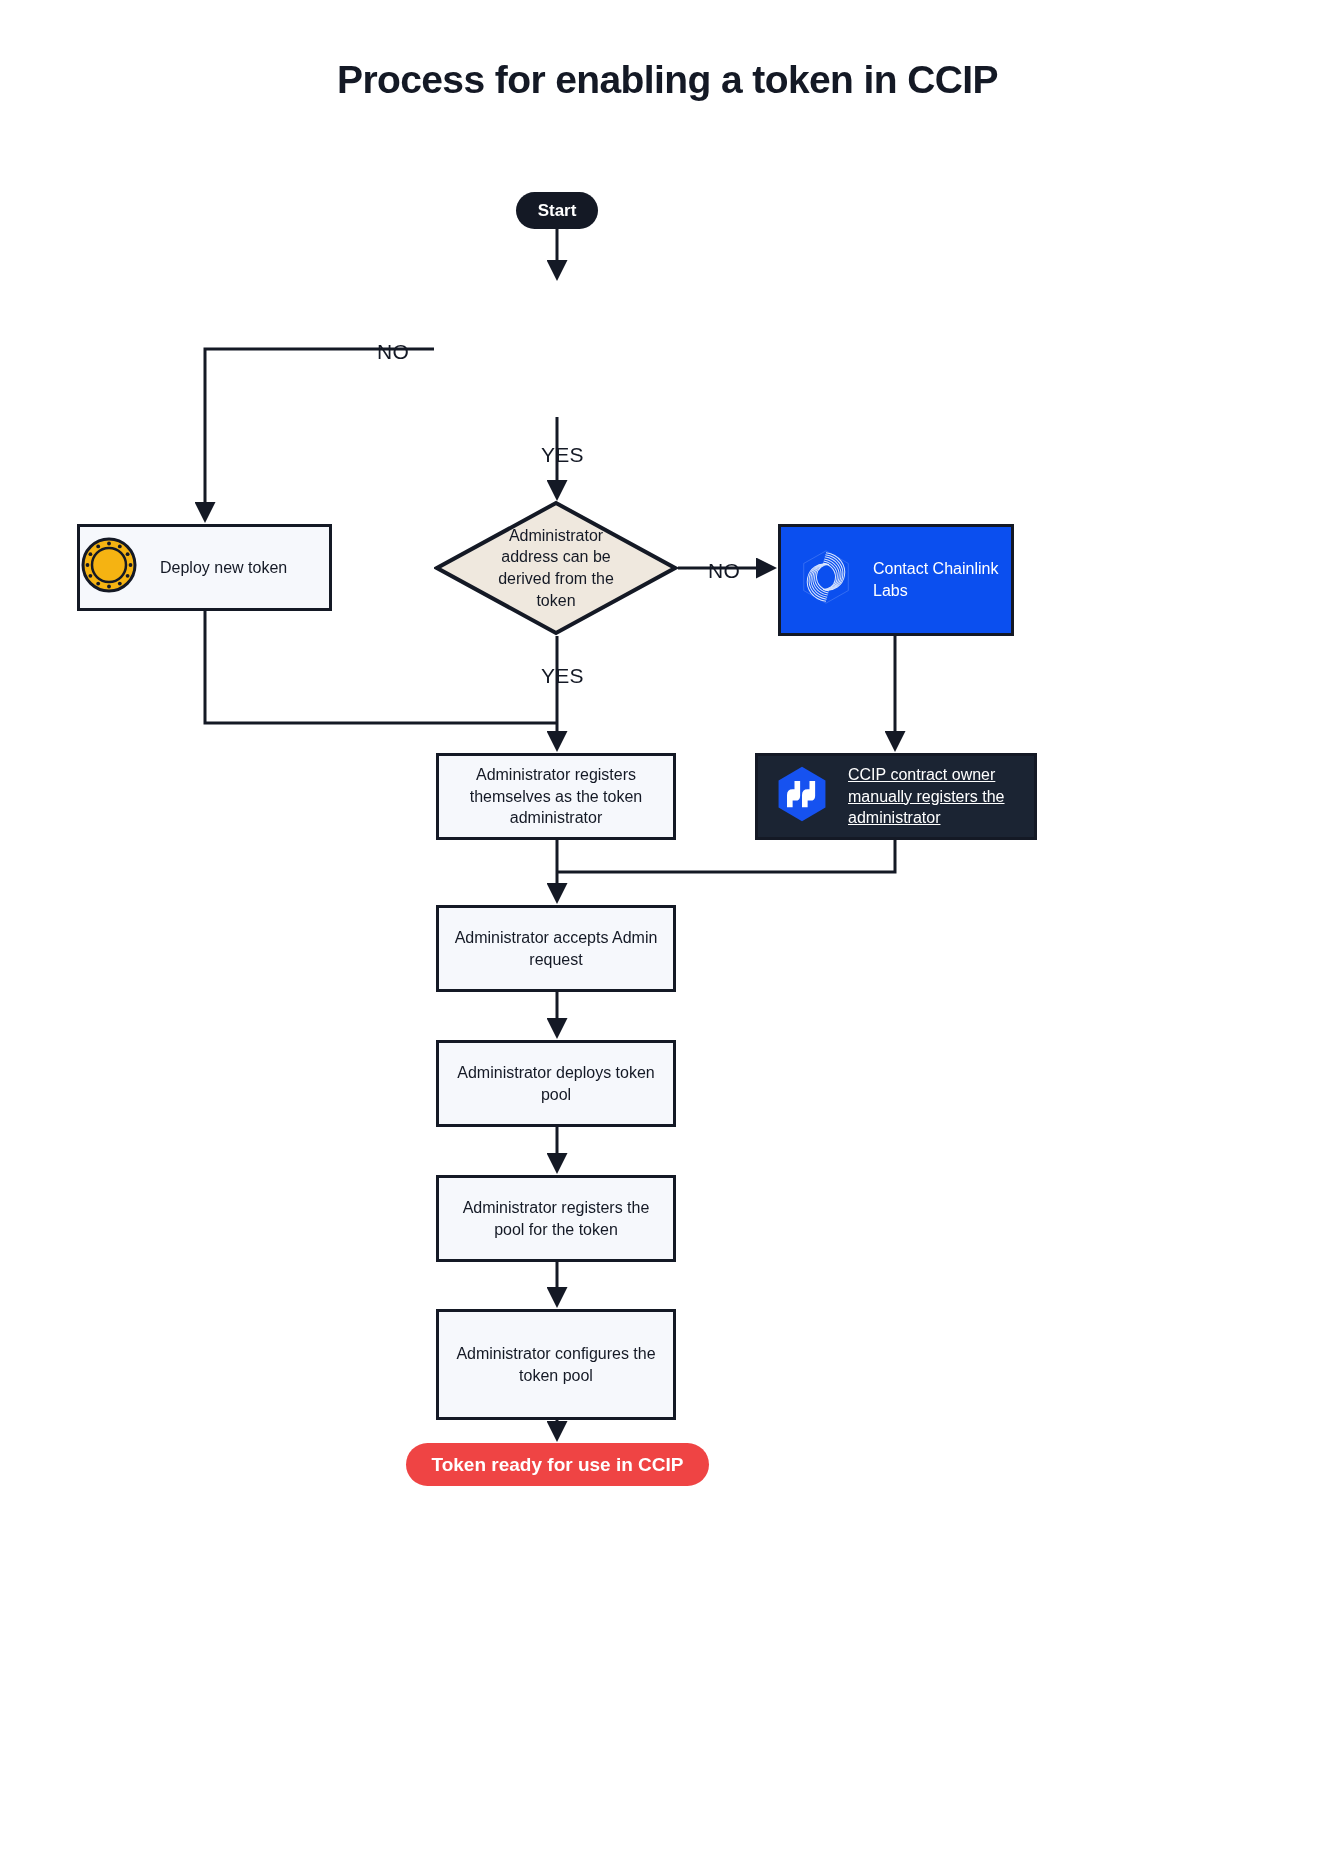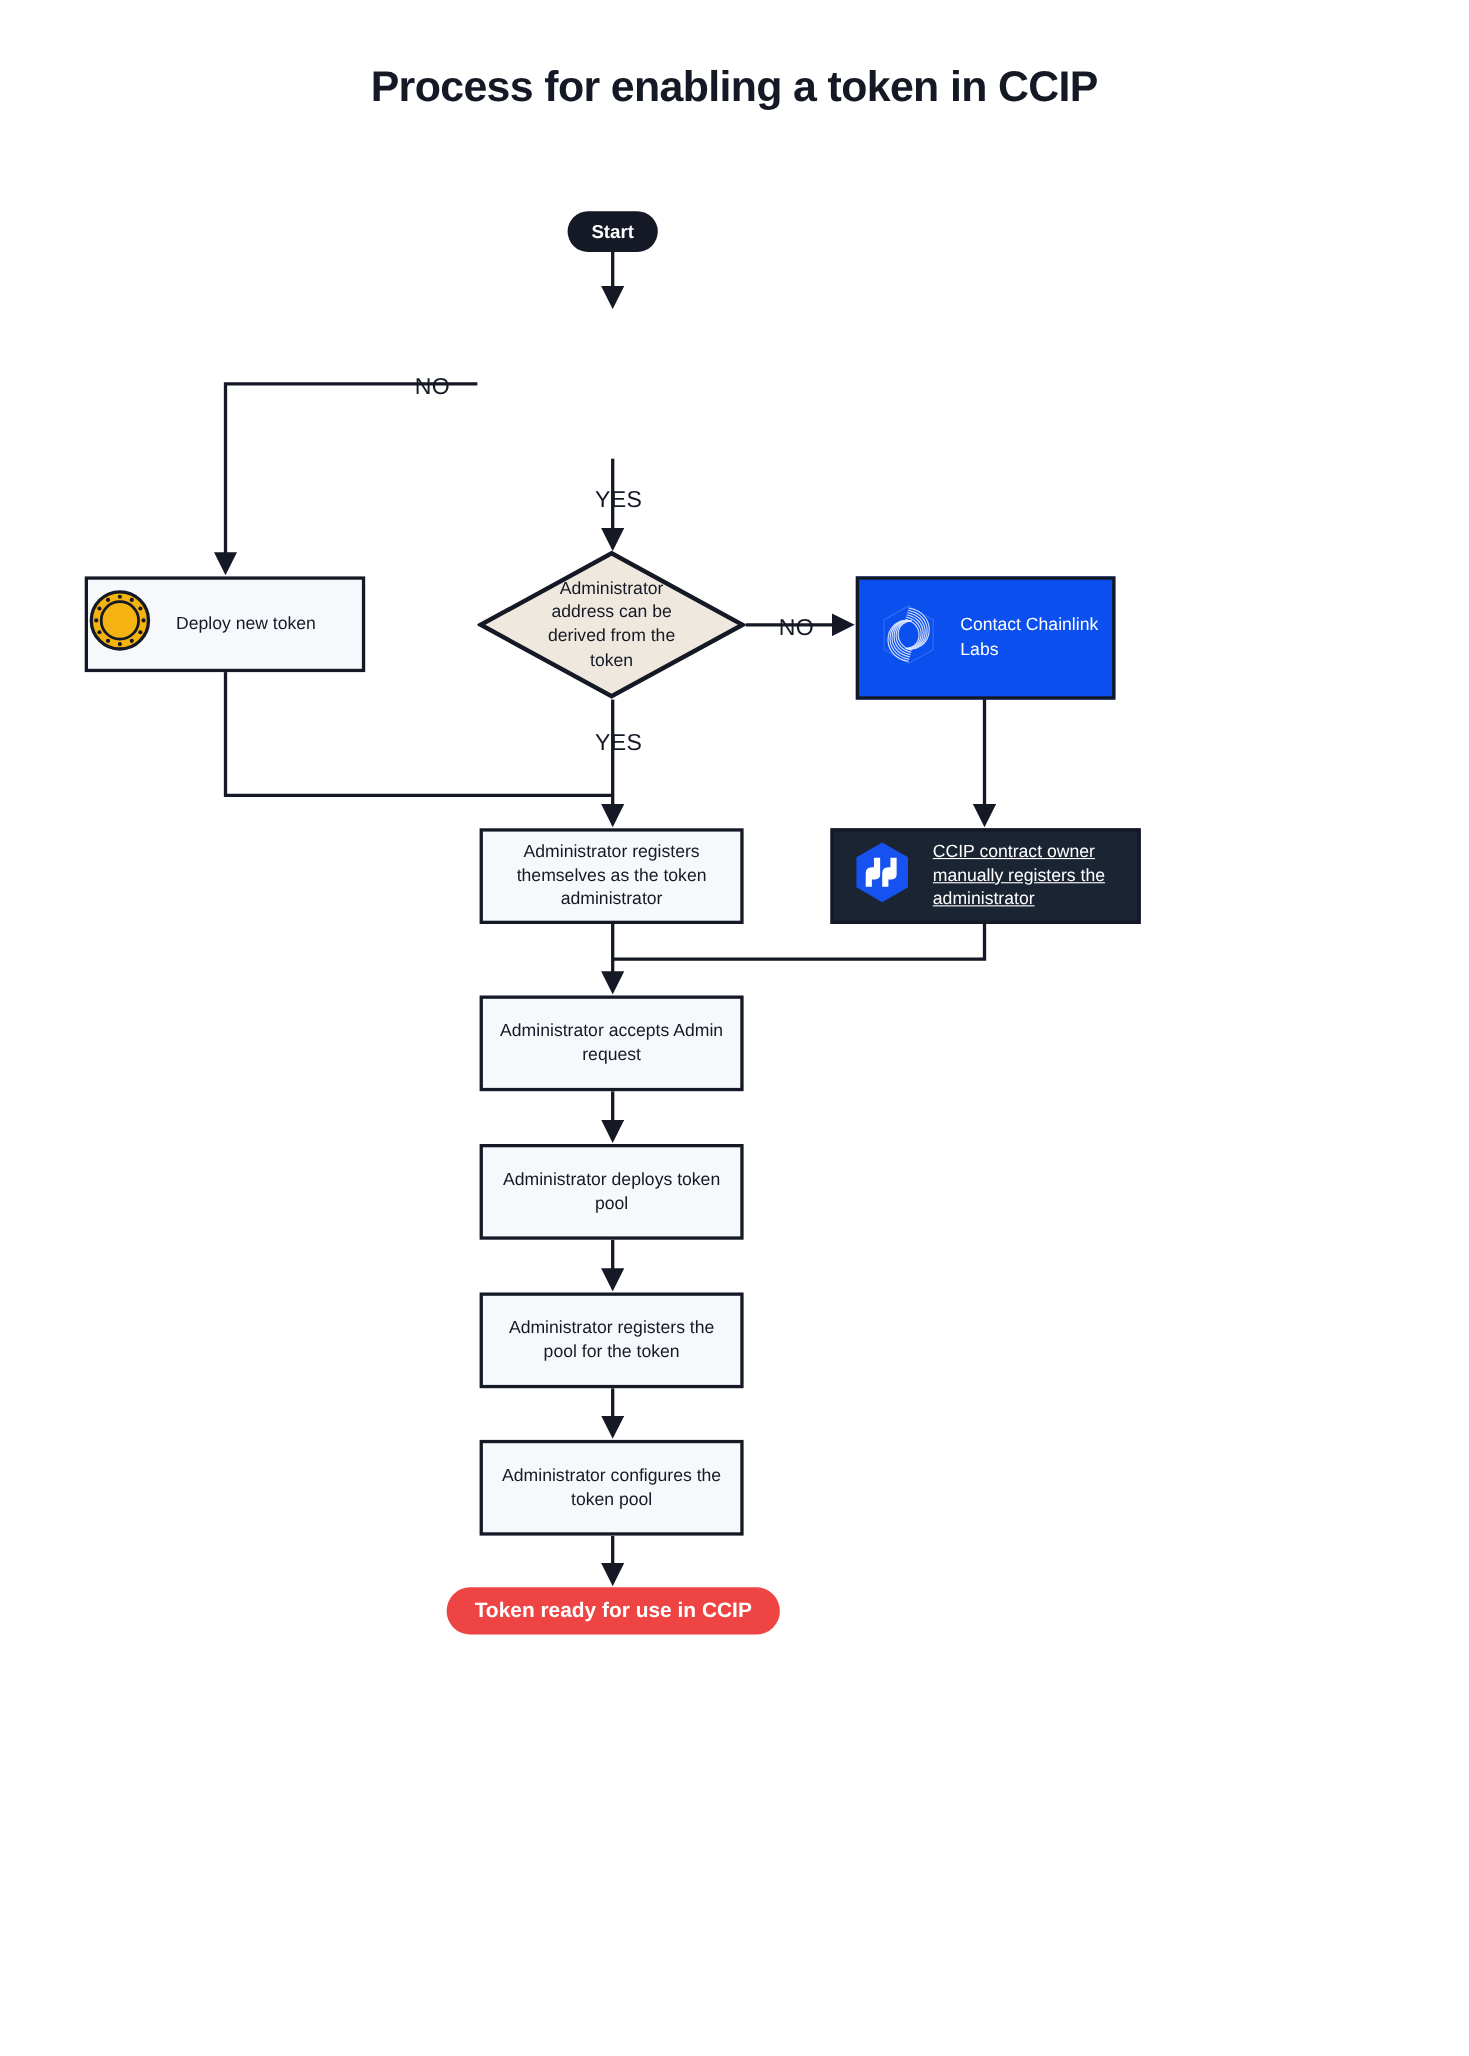--- a/index.html
+++ b/index.html
@@ -103,21 +103,21 @@
     justify-content: flex-start;
     padding-left: 0;
     gap: 22px;
   }
   .box-deploy .label { text-align: left; }
 
   .box-admin-reg  { top: 753px; height: 87px; }
   .box-accept     { top: 905px; height: 87px; }
   .box-deploypool { top: 1040px; height: 87px; }
   .box-regpool    { top: 1175px; height: 87px; }
-  .box-configpool { top: 1309px; height: 87px; }
+  .box-configpool { top: 1309px; height: 111px; }
 
   
   .brand-box {
     display: flex;
     align-items: center;
     border: 3px solid #141925;
     font-size: 16px;
     line-height: 1.35;
     color: #ffffff;
     padding-left: 14px;

